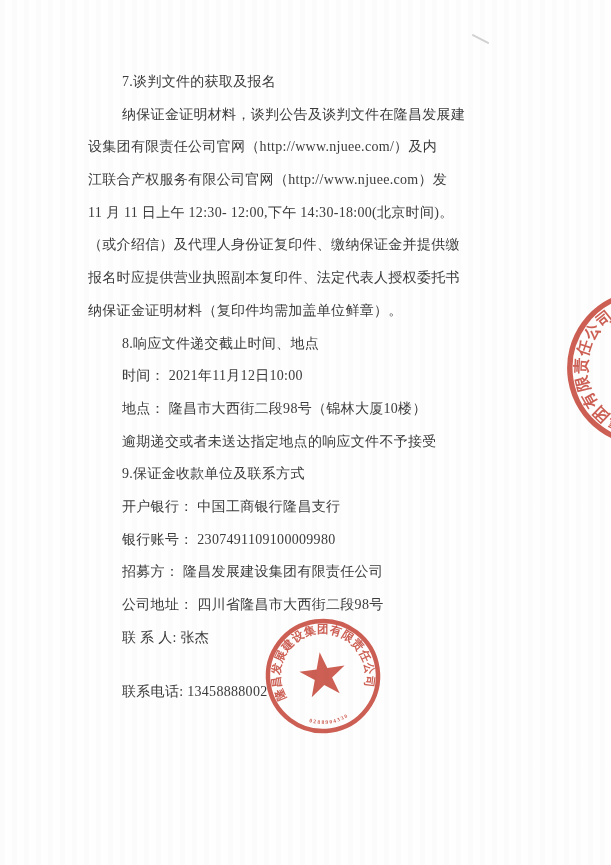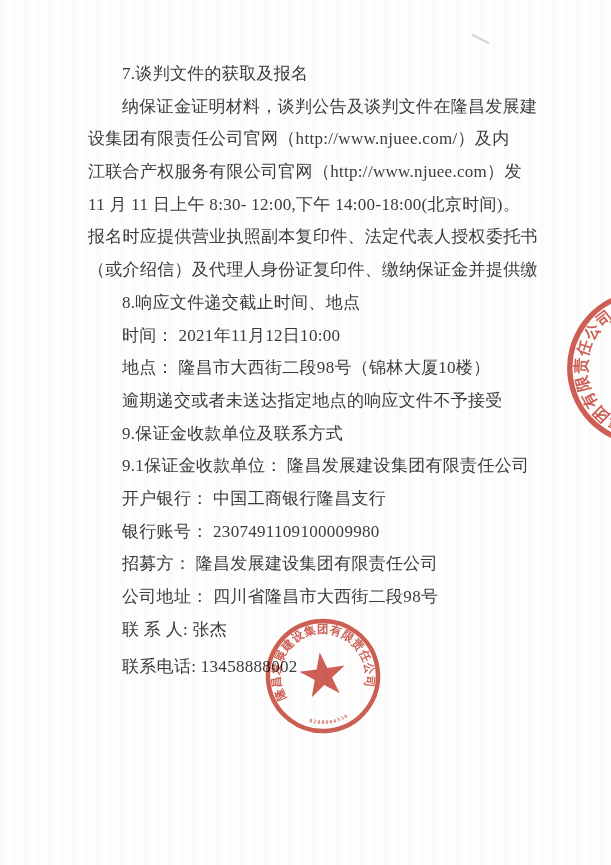--- a/index.html
+++ b/index.html
@@ -14,32 +14,32 @@
     width: 611px; height: 865px;
     background:
       repeating-linear-gradient(90deg,
         rgba(0,0,0,0.012) 0px, rgba(0,0,0,0.012) 5px,
         rgba(0,0,0,0) 5px, rgba(0,0,0,0) 12px),
       #fefefe;
     overflow: hidden;
   }
   .doc {
     position: absolute;
-    left: 88px; top: 58px; width: 460px;
+    left: 88px; top: 66px; width: 460px;
     color: #3b3b3b;
-    font-size: 17px;
+    font-size: 14px;
     letter-spacing: 0.3px;
   }
   .ln {
     height: 32.7px;
     line-height: 32.7px;
     white-space: pre;
   }
   .ln.ind { padding-left: 34px; }
-  .ln.gap { margin-top: 5px; }
+  .ln.gap { margin-top: 22px; }
   .stamp {
     position: absolute;
     mix-blend-mode: multiply;
     opacity: 0.88;
   }
   .stamp-main {
     left: 263px; top: 616px;
     transform: rotate(-8deg);
   }
   .stamp-edge {
@@ -64,29 +64,29 @@
 
 <div class="page">
 
   <div class="scan-mark"></div>
 
   <div class="doc">
     <div class="ln ind">7.谈判文件的获取及报名</div>
     <div class="ln ind">纳保证金证明材料，谈判公告及谈判文件在隆昌发展建</div>
     <div class="ln">设集团有限责任公司官网（http://www.njuee.com/）及内</div>
     <div class="ln">江联合产权服务有限公司官网（http://www.njuee.com）发</div>
-    <div class="ln">11 月 11 日上午 8:30- 12:00,下午 14:00-18:00(北京时间)。</div>
+    <div class="ln">11 月 11 日上午 12:30- 12:00,下午 14:30-18:00(北京时间)。</div>
+    <div class="ln">（或介绍信）及代理人身份证复印件、缴纳保证金并提供缴</div>
     <div class="ln">报名时应提供营业执照副本复印件、法定代表人授权委托书</div>
-    <div class="ln">（或介绍信）及代理人身份证复印件、缴纳保证金并提供缴</div>
+    <div class="ln">纳保证金证明材料（复印件均需加盖单位鲜章）。</div>
     <div class="ln ind">8.响应文件递交截止时间、地点</div>
     <div class="ln ind">时间： 2021年11月12日10:00</div>
     <div class="ln ind">地点： 隆昌市大西街二段98号（锦林大厦10楼）</div>
     <div class="ln ind">逾期递交或者未送达指定地点的响应文件不予接受</div>
     <div class="ln ind">9.保证金收款单位及联系方式</div>
-    <div class="ln ind">9.1保证金收款单位： 隆昌发展建设集团有限责任公司</div>
     <div class="ln ind">开户银行： 中国工商银行隆昌支行</div>
     <div class="ln ind">银行账号： 2307491109100009980</div>
     <div class="ln ind">招募方： 隆昌发展建设集团有限责任公司</div>
     <div class="ln ind">公司地址： 四川省隆昌市大西街二段98号</div>
     <div class="ln ind">联 系 人: 张杰</div>
     <div class="ln ind gap">联系电话: 13458888002</div>
   </div>
 
   <svg class="stamp stamp-main" width="120" height="120" viewBox="0 0 120 120">
     <defs>

